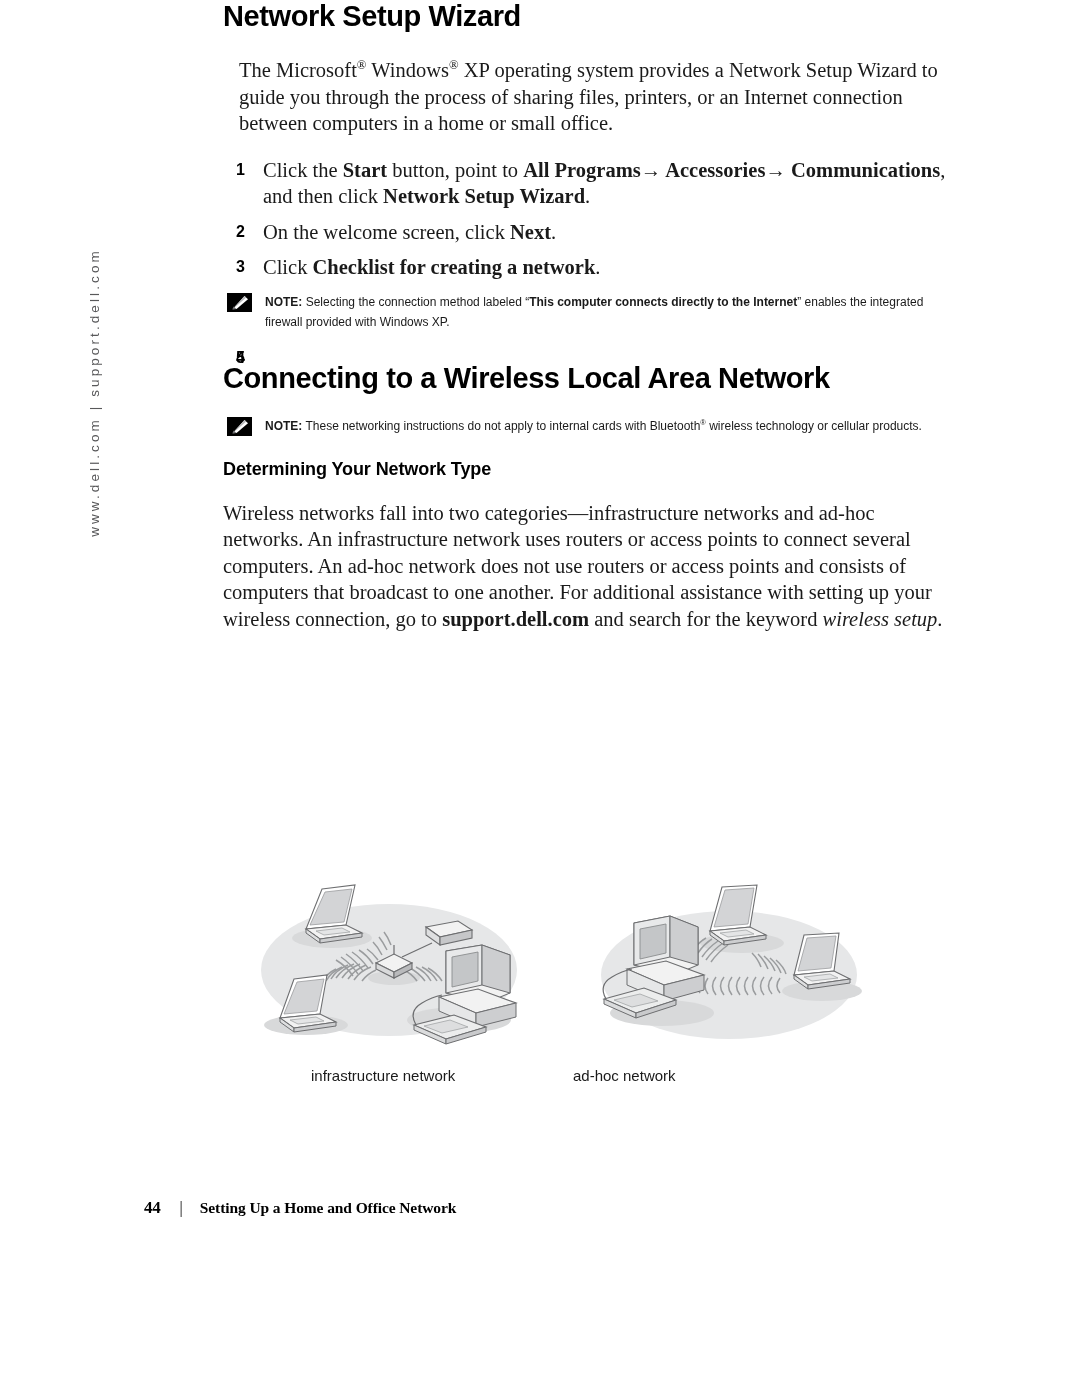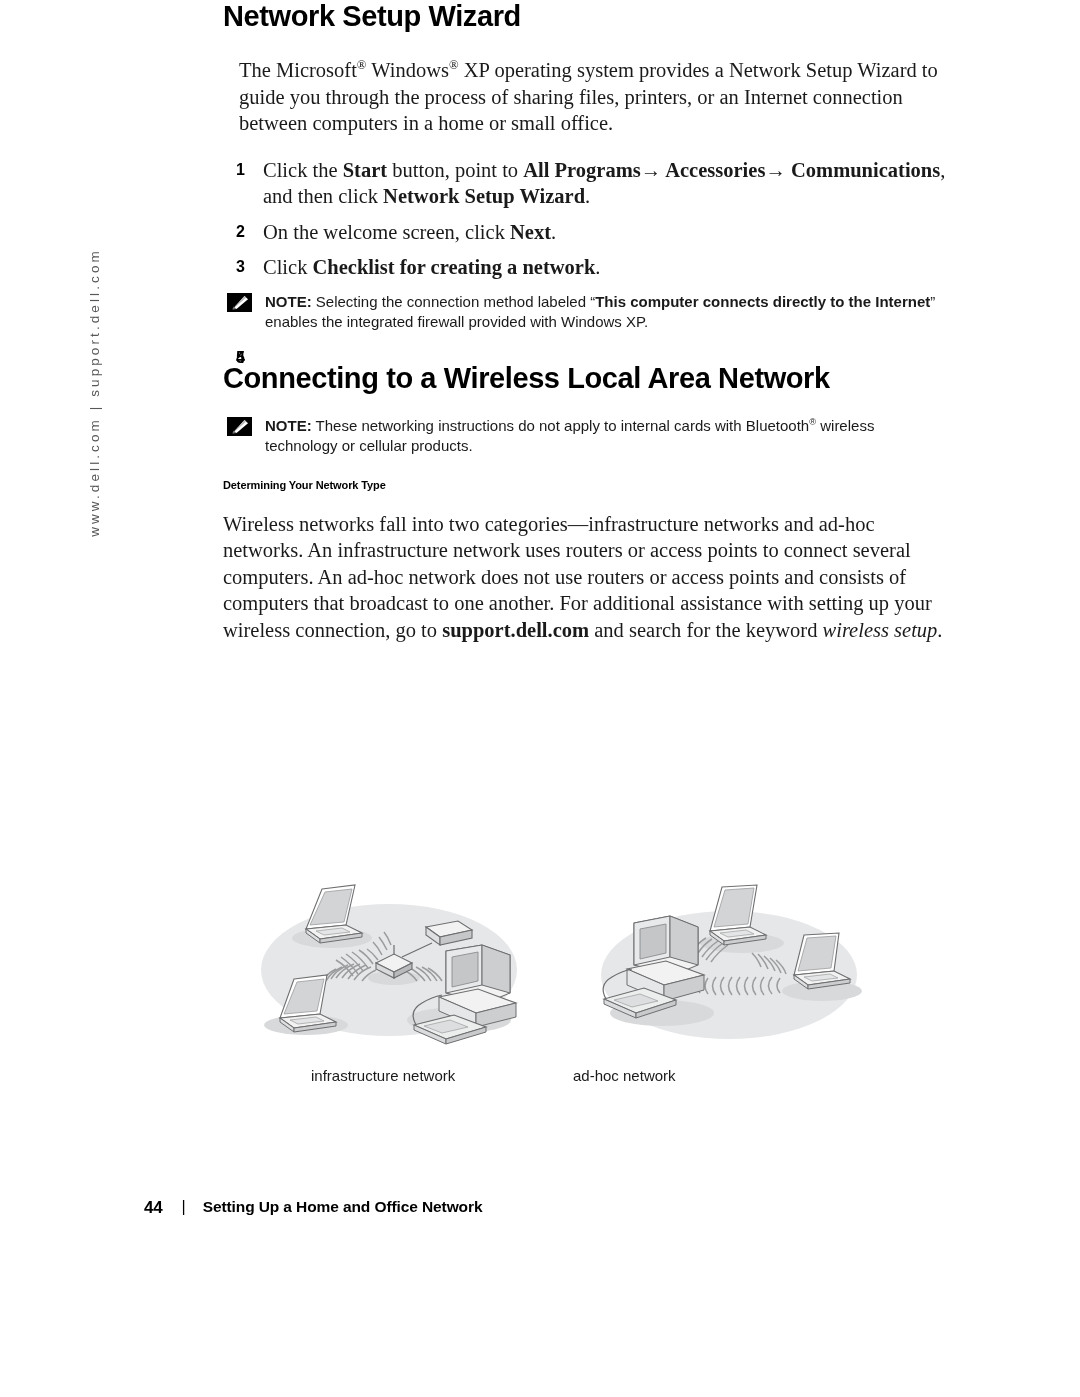--- a/index.html
+++ b/index.html
@@ -52,21 +52,21 @@
     font-family: "Liberation Sans", sans-serif;
     font-weight: bold;
     font-size: 29px;
     letter-spacing: -0.4px;
     margin: 0;
     color: #000;
   }
   h2.sub-title {
     font-family: "Liberation Sans", sans-serif;
     font-weight: bold;
-    font-size: 11px;
+    font-size: 18px;
     letter-spacing: -0.1px;
     margin: 0;
     color: #000;
   }
 
   p.body {
     font-family: "Liberation Serif", serif;
     font-size: 20.5px;
     line-height: 26.5px;
     margin: 0;
@@ -99,21 +99,21 @@
   }
   .b { font-weight: bold; }
   .i { font-style: italic; }
   sup.reg { font-size: 0.62em; vertical-align: super; line-height: 0; }
 
   
   .note {
     position: relative;
     padding-left: 42px;
     font-family: "Liberation Sans", sans-serif;
-    font-size: 15px;
+    font-size: 12px;
     line-height: 20px;
     color: #1a1a1a;
   }
   .note .note-label {
     font-weight: bold;
   }
   .note .note-icon {
     position: absolute;
     left: 4px;
     top: 1px;
@@ -143,22 +143,22 @@
     color: #1a1a1a;
     white-space: nowrap;
   }
 
   
   .footer {
     position: absolute;
     left: 144px;
     top: 1198px;
     display: flex;
-    align-items: flex-start;
-    font-family: Liberation Sans, sans-serif;
+    align-items: center;
+    font-family: Liberation Serif, serif;
     color: #000;
   }
   .footer .pg {
     font-weight: bold;
     font-size: 17px;
     letter-spacing: -0.2px;
   }
   .footer .sep {
     margin: 0 17px 0 19px;
     font-size: 16px;

